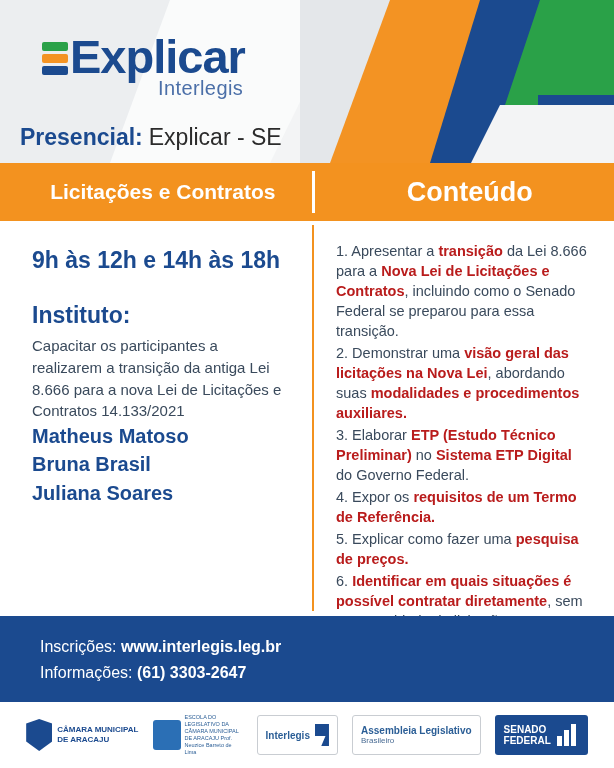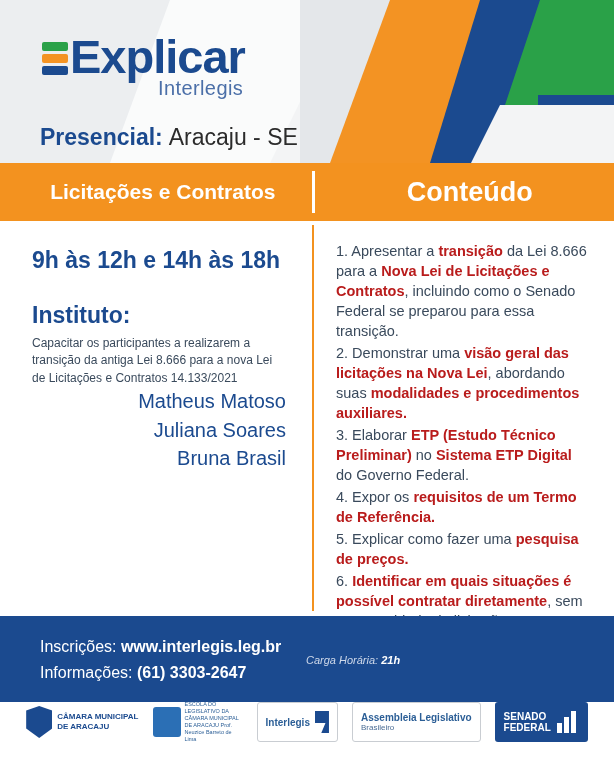--- a/index.html
+++ b/index.html
@@ -46,21 +46,21 @@
     font-size:47px; font-weight:bold; color:#1b4a8f; letter-spacing:-1px;
     margin-left:30px; line-height:1.05;
   }
   .logo-sub {
     font-size:20px; color:#4b6fa8; margin-left:118px; margin-top:-4px; letter-spacing:0.4px;
   }
 
   
   .presencial {
     position:absolute; left:0; top:112px; width:614px; height:51px;
-    z-index:6; display:flex; align-items:center; padding-left:40px;
+    z-index:6; display:flex; align-items:center; padding-left:20px;
     font-size:23px; color:#2b2b2b;
   }
   .presencial b { color:#1b4a8f; font-weight:bold; margin-right:6px; }
 
   
   .band {
     position:absolute; left:0; top:163px; width:614px; height:58px;
     background:#f3921f; display:flex; align-items:center;
   }
   .band .b-left, .band .b-right {
@@ -72,45 +72,46 @@
 
   
   .body-area {
     position:absolute; left:0; top:221px; width:614px; height:395px; background:#ffffff;
   }
   .col-div { position:absolute; left:312px; top:4px; width:2px; height:386px; background:#f3921f; }
 
   .left-col { position:absolute; left:0; top:0; width:312px; height:395px; padding:24px 26px 0 32px; }
   .dates { color:#1b4a8f; font-weight:bold; font-size:23px; line-height:1.35; }
   .obj-title { color:#1b4a8f; font-weight:bold; font-size:23px; margin-top:26px; }
-  .obj-text { color:#3a4a5c; font-size:12px; line-height:1.45; margin-top:6px; }
+  .obj-text { color:#3a4a5c; font-size:15px; line-height:1.45; margin-top:6px; }
   .team-label { color:#1b4a8f; font-size:17px; text-align:right; margin-top:26px; }
-  .team-name { color:#1b4a8f; font-weight:normal; font-size:20px; text-align:right; line-height:1.42; }
+  .team-name { color:#1b4a8f; font-weight:bold; font-size:20px; line-height:1.42; }
 
   .right-col { position:absolute; left:314px; top:0; width:300px; height:395px; padding:20px 22px 0 22px; }
   .item { color:#3a4a5c; font-size:14.5px; line-height:1.38; margin-bottom:2px; }
   .item b { color:#b91c1c; font-weight:bold; }
 
   
   .footer-info {
     position:absolute; left:0; top:616px; width:614px; height:86px; background:#1b4a8f;
     display:flex;
+    flex-direction:column;
   }
   .fi-left { width:300px; padding:18px 0 0 40px; color:#ffffff; }
   .fi-left .line { font-size:16px; line-height:1.6; }
   .fi-left .line b { font-weight:bold; }
   .fi-right { width:314px; padding:16px 24px 0 6px; color:#cfd9ea; font-size:11px; line-height:1.5; }
   .fi-right b { color:#f3921f; font-weight:bold; }
   .fi-right .carga { margin-top:20px;font-style:italic; }
   .fi-right .carga b { color:#ffffff; }
 
   
   .logos {
     position:absolute; left:0; top:702px; width:614px; height:66px; background:#ffffff;
-    display:flex; justify-content:center; gap:14px;
+    display:flex; align-items:center; justify-content:center; gap:14px;
   }
   .lg { height:40px; display:flex; align-items:center; }
   .lg-cam { color:#1b4a8f; font-size:8px; font-weight:bold; line-height:1.25; }
   .crest {
     width:26px; height:32px; background:#1b4a8f; margin-right:5px;
     clip-path:polygon(50% 0, 100% 14%, 100% 70%, 50% 100%, 0 70%, 0 14%);
   }
   .lg-esc { display:flex; align-items:center; }
   .esc-mark { width:28px; height:30px; background:#2b6fb5; border-radius:3px; margin-right:4px; }
   .lg-esc span { color:#2b5e96; font-size:5.5px; line-height:1.3; width:58px; }
@@ -146,39 +147,39 @@
       <i class="lm1"></i>
         <i class="lm2"></i>
         <i class="lm3"></i>
     </div>
     <div class="logo-title">Explicar</div>
     <div class="logo-sub">Interlegis</div>
   </div>
 
   <div class="presencial">
     <b>Presencial:</b>
-    <span>Aracaju - SE</span>
+    <span>Explicar - SE</span>
   </div>
 
   <div class="band">
     <div class="b-left">Licitações e Contratos</div>
     <div class="band-div"></div>
     <div class="b-right">Conteúdo</div>
   </div>
 
   <div class="body-area">
     <div class="col-div"></div>
 
     <div class="left-col">
       <div class="dates">9h às 12h e 14h às 18h</div>
       <div class="obj-title">Instituto:</div>
       <div class="obj-text">Capacitar os participantes a realizarem a transição da antiga Lei 8.666 para a nova Lei de Licitações e Contratos 14.133/2021</div>
       <div class="team-name">Matheus Matoso</div>
+      <div class="team-name">Bruna Brasil</div>
       <div class="team-name">Juliana Soares</div>
-      <div class="team-name">Bruna Brasil</div>
     </div>
 
     <div class="right-col">
       <div class="item">1. Apresentar a <b>transição</b> da Lei 8.666 para a <b>Nova Lei de Licitações e Contratos</b>, incluindo como o Senado Federal se preparou para essa transição.</div>
       <div class="item">2. Demonstrar uma <b>visão geral das licitações na Nova Lei</b>, abordando suas <b>modalidades e procedimentos auxiliares.</b></div>
       <div class="item">3. Elaborar <b>ETP (Estudo Técnico Preliminar)</b> no <b>Sistema ETP Digital</b> do Governo Federal.</div>
       <div class="item">4. Expor os <b>requisitos de um Termo de Referência.</b></div>
       <div class="item">5. Explicar como fazer uma <b>pesquisa de preços.</b></div>
       <div class="item">6. <b>Identificar em quais situações é possível contratar diretamente</b>, sem a necessidade de licitação.</div>
       <div class="item">7. Apresentar o <b>Sistema de Registro de Preços.</b></div>

